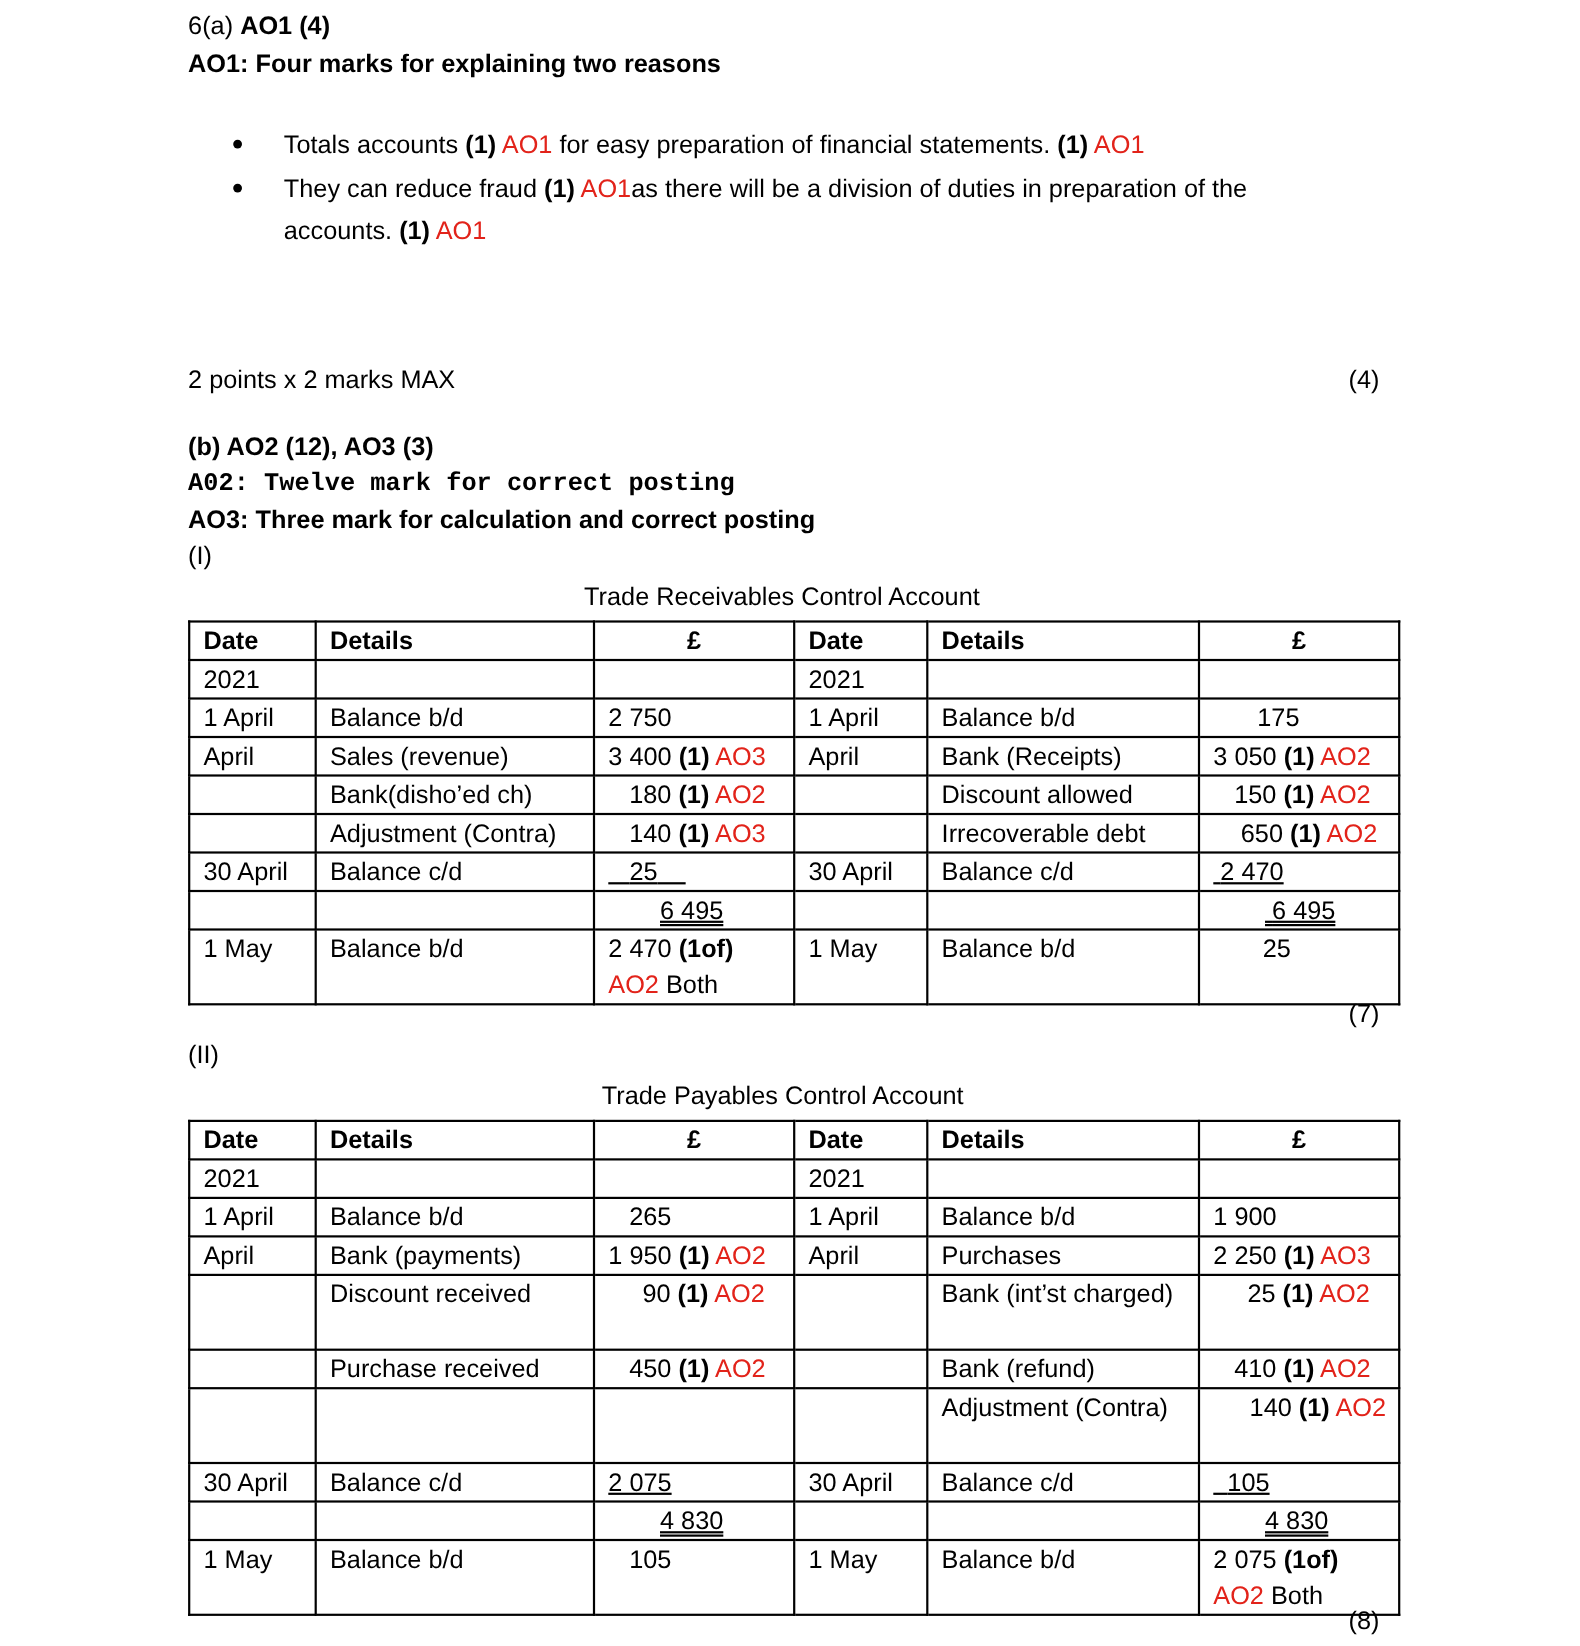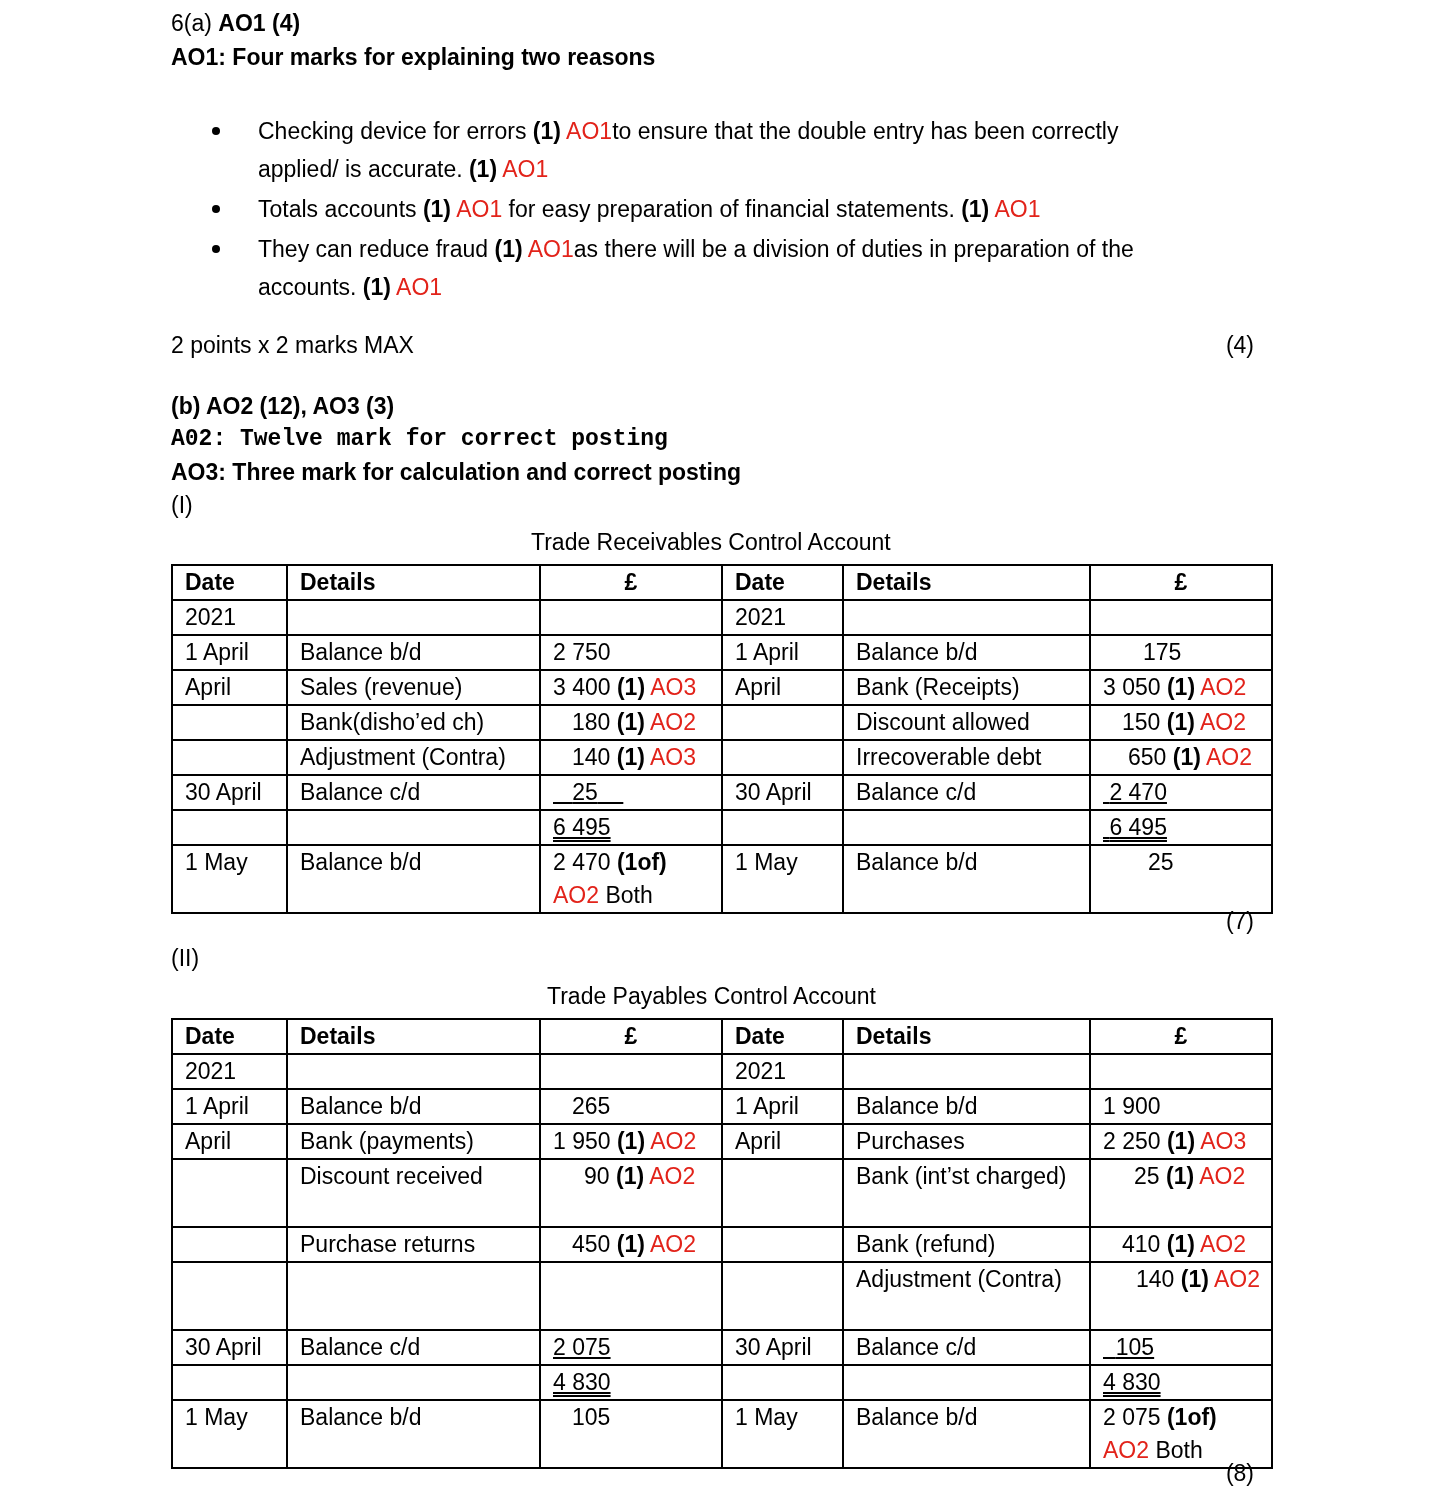--- a/index.html
+++ b/index.html
@@ -9,36 +9,32 @@
   .line { position:absolute; left:171px; white-space:nowrap; }
   ul.bullets { position:absolute; left:200px; top:112px; margin:0; padding:0; list-style:none; width:1010px; }
   ul.bullets li { position:relative; padding-left:58px; line-height:38px; margin-bottom:2px; }
   ul.bullets li .dot { position:absolute; left:12px; top:15px; width:8px; height:8px; border-radius:50%; background:#000; }
   .caption { position:absolute; white-space:nowrap; }
   table.ledger { position:absolute; left:171px; width:1100px; border-collapse:collapse; table-layout:fixed; }
   table.ledger td { border:2px solid #000; padding:0 12px; vertical-align:top; line-height:33px; height:32px; white-space:nowrap; }
   table.ledger th { border:2px solid #000; padding:0 12px; text-align:left; font-weight:bold; line-height:33px; height:32px; }
   table.ledger th.pound { text-align:center; }
   .u1 { text-decoration:underline; }
-  .u2 { text-decoration:underline double; }
+  .u2 { text-decoration:underline double;margin-left:47px; }
   .mark { position:absolute; right:182px; }
 </style>
 </head>
 <body>
 
 <div class="line" style="top:10px;">
   <span>6(a) </span><span class="b">AO1 (4)</span>
 </div>
 <div class="line b" style="top:44px;">AO1: Four marks for explaining two reasons</div>
 
 <ul class="bullets">
-  <li><span class="dot"></span>
-    <span>Checking device for errors </span><span class="b">(1)</span><span class="red"> AO1</span><span>to ensure that the double entry has been correctly</span><br>
-    <span>applied/ is accurate. </span><span class="b">(1)</span><span class="red"> AO1</span>
-  </li>
   <li><span class="dot"></span>
     <span>Totals accounts </span><span class="b">(1)</span><span class="red"> AO1</span><span> for easy preparation of financial statements. </span><span class="b">(1)</span><span class="red"> AO1</span>
   </li>
   <li><span class="dot"></span>
     <span>They can reduce fraud </span><span class="b">(1)</span><span class="red"> AO1</span><span>as there will be a division of duties in preparation of the</span><br>
     <span>accounts. </span><span class="b">(1)</span><span class="red"> AO1</span>
   </li>
 </ul>
 
 <div class="line" style="top:332px;">2 points x 2 marks MAX</div>
@@ -186,21 +182,21 @@
   <tr>
         <td style="height:66px"></td>
         <td>Discount received</td>
         <td style="padding-left:43px"><span>90</span> <span class="b">(1)</span> <span class="red">AO2</span></td>
         <td></td>
         <td style="white-space:normal"><span>Bank (int’st charged)</span></td>
         <td style="padding-left:43px"><span>25</span> <span class="b">(1)</span> <span class="red">AO2</span></td>
       </tr>
   <tr>
         <td></td>
-        <td>Purchase returns</td>
+        <td>Purchase received</td>
         <td style="padding-left:31px"><span>450</span> <span class="b">(1)</span> <span class="red">AO2</span></td>
         <td></td>
         <td>Bank (refund)</td>
         <td style="padding-left:31px"><span>410</span> <span class="b">(1)</span> <span class="red">AO2</span></td>
       </tr>
   <tr>
         <td style="height:66px"></td>
         <td></td>
         <td></td>
         <td></td>

